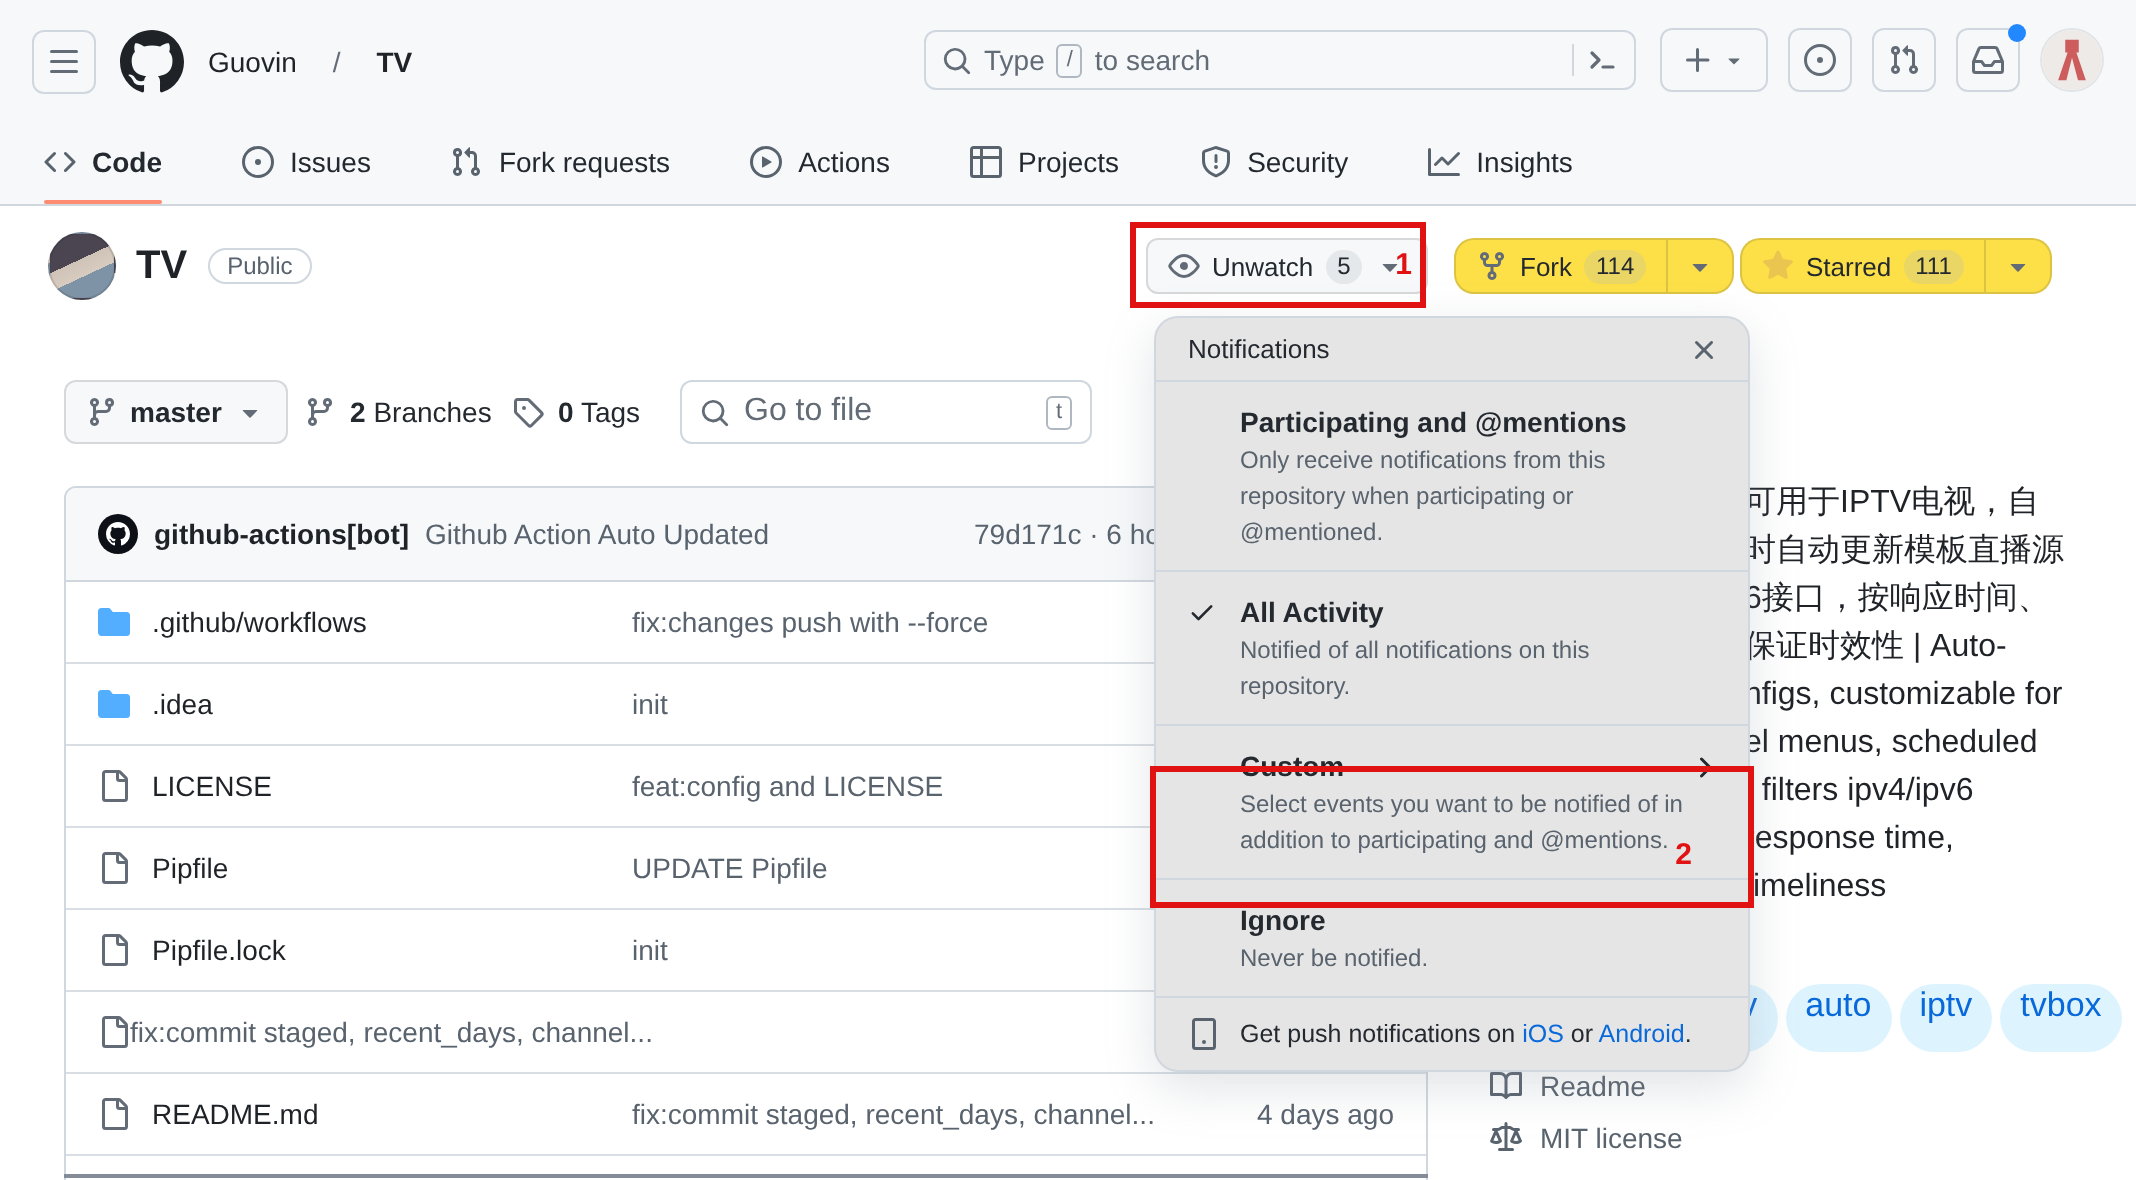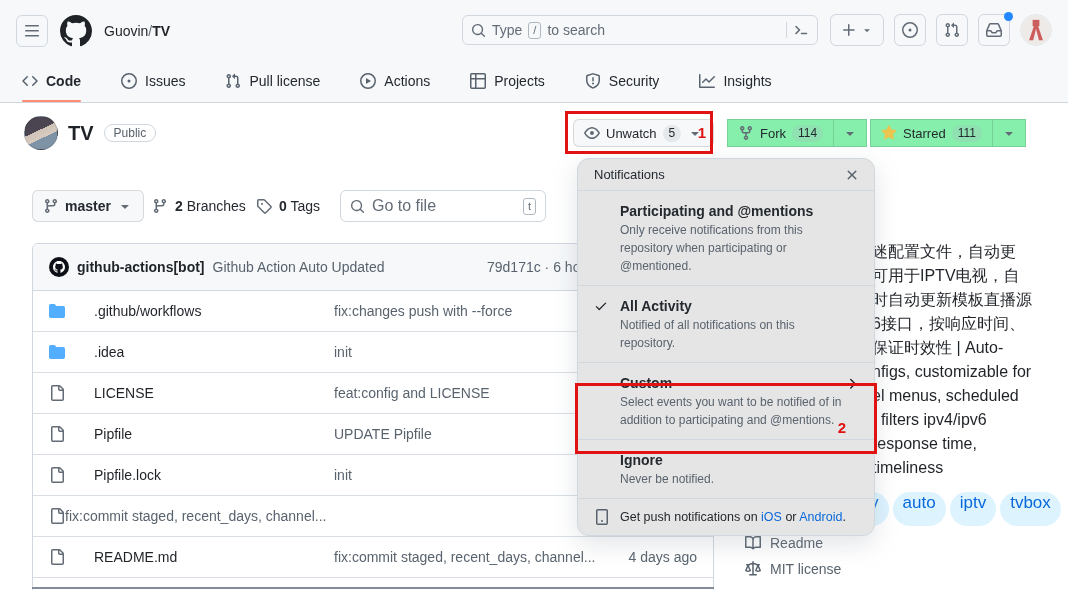--- a/index.html
+++ b/index.html
@@ -10,21 +10,21 @@
   button{font-family:inherit;cursor:pointer}
   .ic{display:inline-flex;align-items:center;justify-content:center;flex:none;color:inherit}
   .ic svg{display:block}
 
   
   .topbar{position:absolute;left:0;top:0;right:0;height:103px;background:#f6f8fa;border-bottom:1px solid #d0d7de}
   .header-row{position:relative;height:61px;display:flex;align-items:center;padding:0 16px;gap:12px}
   .icon-btn{height:32px;min-width:32px;border:1px solid #d0d7de;border-radius:6px;background:transparent;
             display:inline-flex;align-items:center;justify-content:center;color:#636c76;gap:4px}
   .gh-logo{color:#1f2328}
-  .crumb{display:flex;align-items:center;gap:0;font-size:14px;color:#1f2328}
+  .crumb{display:flex;align-items:center;gap:18px;font-size:14px;color:#1f2328}
   .crumb .sep{color:#636c76}
   .crumb .repo{font-weight:600}
   .search-box{position:absolute;left:462px;top:15px;width:356px;height:30px;border:1px solid #d0d7de;border-radius:6px;
               display:flex;align-items:center;padding:0 8px;gap:6px;color:#636c76;font-size:14px;background:#f6f8fa;cursor:text}
   .kbd{border:1px solid #afb8c1;border-radius:3px;font-size:11px;line-height:15px;padding:0 4px;color:#636c76;background:transparent}
   .search-spacer{flex:1}
   .search-div{width:1px;height:16px;background:#d0d7de}
   .header-right{position:absolute;right:16px;top:14px;display:flex;align-items:center;gap:10px}
   .inbox-wrap{position:relative}
   .notif-dot{position:absolute;top:-3px;right:-4px;width:9px;height:9px;border-radius:50%;background:var(--dot-blue)}
@@ -40,22 +40,22 @@
   .repo-avatar{width:34px;height:34px;border-radius:50%;border:1px solid rgba(31,35,40,.15);
     background:linear-gradient(155deg,#4a4550 0%,#4a4550 42%,#cfc3b8 42%,#d8ccc0 62%,#7e93a6 62%)}
   .repo-title{font-size:20px;font-weight:600;color:#1f2328}
   .pill{border:1px solid #d0d7de;border-radius:999px;color:#59636e;font-size:12px;padding:1px 9px;font-weight:500}
 
   .gh-btn{height:28px;background:#f6f8fa;border:1px solid rgba(31,35,40,.15);border-radius:6px;display:inline-flex;
           align-items:center;gap:6px;padding:0 10px;font-size:13px;font-weight:500;color:#24292f}
   .gh-btn .ic{color:#636c76}
   .counter{background:rgba(175,184,193,.25);border-radius:999px;font-size:12px;line-height:17px;padding:0 6px;font-weight:500}
   #unwatch-btn{position:absolute;left:573px;top:119px}
-  .btn-group{position:absolute;display:inline-flex;align-items:stretch;height:28px;background:#86efac;
-             border:1px solid rgba(31,35,40,.15);border-radius:0}
+  .btn-group{position:absolute;display:inline-flex;align-items:stretch;height:28px;background:#fde047;
+             border:1px solid rgba(31,35,40,.15);border-radius:10px}
   .btn-group .seg{display:flex;align-items:center;gap:6px;padding:0 10px;font-size:13px;font-weight:500;color:#24292f}
   .btn-group .seg .ic{color:#636c76}
   .btn-group .seg+.seg{border-left:1px solid rgba(31,35,40,.15);padding:0 8px}
   #fork-group{left:727px;top:119px}
   #star-group{left:870px;top:119px}
   .star-ic{color:var(--star-yellow) !important}
 
   
   .branch-btn{position:absolute;left:32px;top:190px;height:32px;font-size:14px}
   .branch-btn .b{font-weight:600}
@@ -72,21 +72,21 @@
   
   .file-table{position:absolute;left:32px;top:243px;width:682px;height:352px;border:1px solid #d0d7de;border-radius:6px;background:#fff;overflow:hidden}
   .commit-row{position:relative;height:47px;background:#f6f8fa;border-bottom:1px solid #d0d7de;display:flex;align-items:center;gap:8px;padding:0 16px}
   .bot-avatar{width:20px;height:20px;border-radius:50%;background:#0d1117;display:inline-flex;align-items:center;justify-content:center;color:#fff}
   .commit-author{font-weight:600;font-size:14px;color:#1f2328}
   .commit-msg{color:#59636e}
   .commit-meta{position:absolute;left:454px;color:#59636e;font-size:14px;white-space:nowrap}
   .file-row{height:41px;display:flex;align-items:center;padding:0 16px;border-bottom:1px solid #d8dee4;font-size:14px;background:#fff}
   .file-icon-folder{color:var(--folder-blue)}
   .file-icon-file{color:#636c76}
-  .file-name{margin-left:29px;width:240px;flex:none;color:#1f2328;white-space:nowrap;overflow:hidden}
+  .file-name{margin-left:11px;width:240px;flex:none;color:#1f2328;white-space:nowrap;overflow:hidden}
   .file-msg{color:#59636e;flex:1;white-space:nowrap;overflow:hidden}
   .file-date{color:#59636e;width:92px;text-align:right;flex:none;white-space:nowrap}
   .readme-edge{position:absolute;left:32px;top:587px;width:682px;height:2px;background:#848d97}
 
   
   .side-desc{position:absolute;left:872px;top:240px;font-size:16px;line-height:24px;color:#1f2328;white-space:nowrap;z-index:1}
   .topics{position:absolute;left:745px;top:492px;display:flex;gap:4px;z-index:1}
   .topic-pill{background:var(--topic-bg);color:var(--link-blue);border-radius:999px;padding:0 10px;height:34px;line-height:22px;
               font-size:17px;font-weight:500;display:inline-block}
   .side-links{position:absolute;left:745px;top:535px;display:flex;flex-direction:column;gap:10px;z-index:1}
@@ -215,21 +215,21 @@
           </svg>
         </span>
         <span class="tab-label">Issues</span>
       </a>
       <a class="tab">
         <span class="ic">
           <svg viewBox="0 0 16 16" width="16" height="16" fill="currentColor" aria-hidden="true">
             <path fill-rule="evenodd" d="M1.5 3.25a2.25 2.25 0 1 1 3 2.122v5.256a2.251 2.251 0 1 1-1.5 0V5.372A2.25 2.25 0 0 1 1.5 3.25Zm5.677-.177L9.573.677A.25.25 0 0 1 10 .854V2.5h1A2.5 2.5 0 0 1 13.5 5v5.628a2.251 2.251 0 1 1-1.5 0V5a1 1 0 0 0-1-1h-1v1.646a.25.25 0 0 1-.427.177L7.177 3.427a.25.25 0 0 1 0-.354ZM3.75 2.5a.75.75 0 1 0 0 1.5.75.75 0 0 0 0-1.5Zm0 9.5a.75.75 0 1 0 0 1.5.75.75 0 0 0 0-1.5Zm8.25.75a.75.75 0 1 0 1.5 0 .75.75 0 0 0-1.5 0Z"></path>
           </svg>
         </span>
-        <span class="tab-label">Pull license</span>
+        <span class="tab-label">Fork requests</span>
       </a>
       <a class="tab">
         <span class="ic">
           <svg viewBox="0 0 16 16" width="16" height="16" fill="currentColor" aria-hidden="true">
             <path fill-rule="evenodd" d="M8 0a8 8 0 1 1 0 16A8 8 0 0 1 8 0ZM1.5 8a6.5 6.5 0 1 0 13 0 6.5 6.5 0 0 0-13 0Zm4.879-2.773 4.264 2.559a.25.25 0 0 1 0 .428l-4.264 2.559A.25.25 0 0 1 6 10.559V5.442a.25.25 0 0 1 .379-.215Z"></path>
           </svg>
         </span>
         <span class="tab-label">Actions</span>
       </a>
       <a class="tab">
@@ -439,21 +439,20 @@
         </span>
         <a class="file-name">README.md</a>
         <a class="file-msg">fix:commit staged, recent_days, channel...</a>
         <span class="file-date">4 days ago</span>
       </div>
     </div>
 </div>
 <div class="readme-edge"></div>
 
 <div class="side-desc" id="side-desc">
-    <div class="desc-line">迷配置文件，自动更</div>
     <div class="desc-line">可用于IPTV电视，自</div>
     <div class="desc-line">时自动更新模板直播源</div>
     <div class="desc-line">6接口，按响应时间、</div>
     <div class="desc-line">保证时效性 | Auto-</div>
     <div class="desc-line">nfigs, customizable for</div>
     <div class="desc-line">el menus, scheduled</div>
     <div class="desc-line">, filters ipv4/ipv6</div>
     <div class="desc-line">response time,</div>
     <div class="desc-line">timeliness</div>
   </div>

